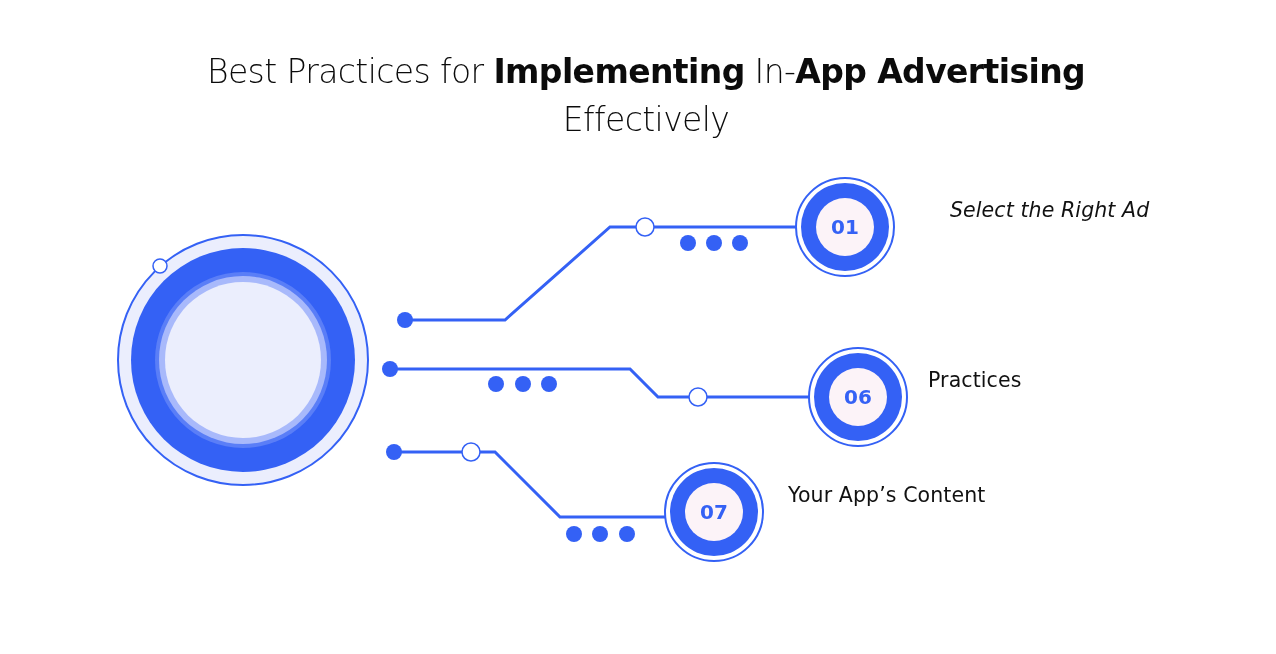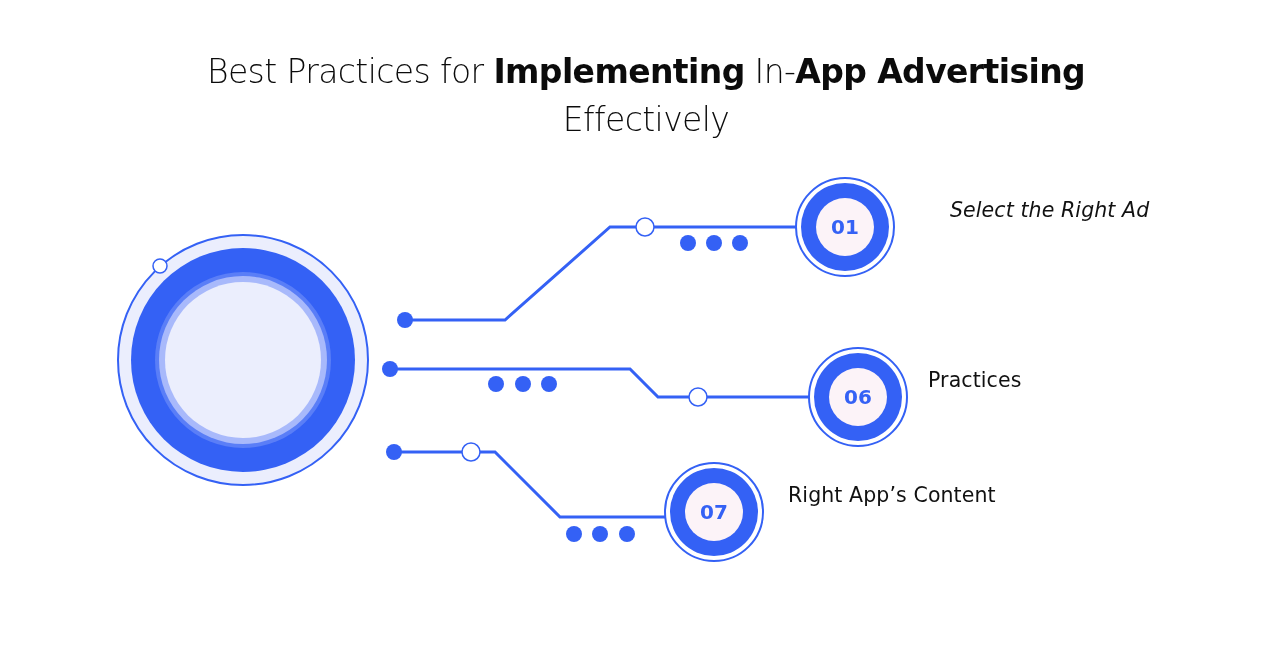--- a/index.html
+++ b/index.html
@@ -87,14 +87,14 @@
 <div class="num" style="left:828px; top:385px;">06</div>
 <div class="num" style="left:684px; top:500px;">07</div>
 
 <div class="step-text" style="left:950px; top:192px;font-style:italic;">
   <div>Select the Right Ad</div>
 </div>
 <div class="step-text" style="left:928px; top:362px;">
   <div>Practices</div>
 </div>
 <div class="step-text" style="left:788px; top:477px;">
-  <div>Right App’s Content</div>
+  <div>Your App’s Content</div>
 </div>
 
 </body></html>

